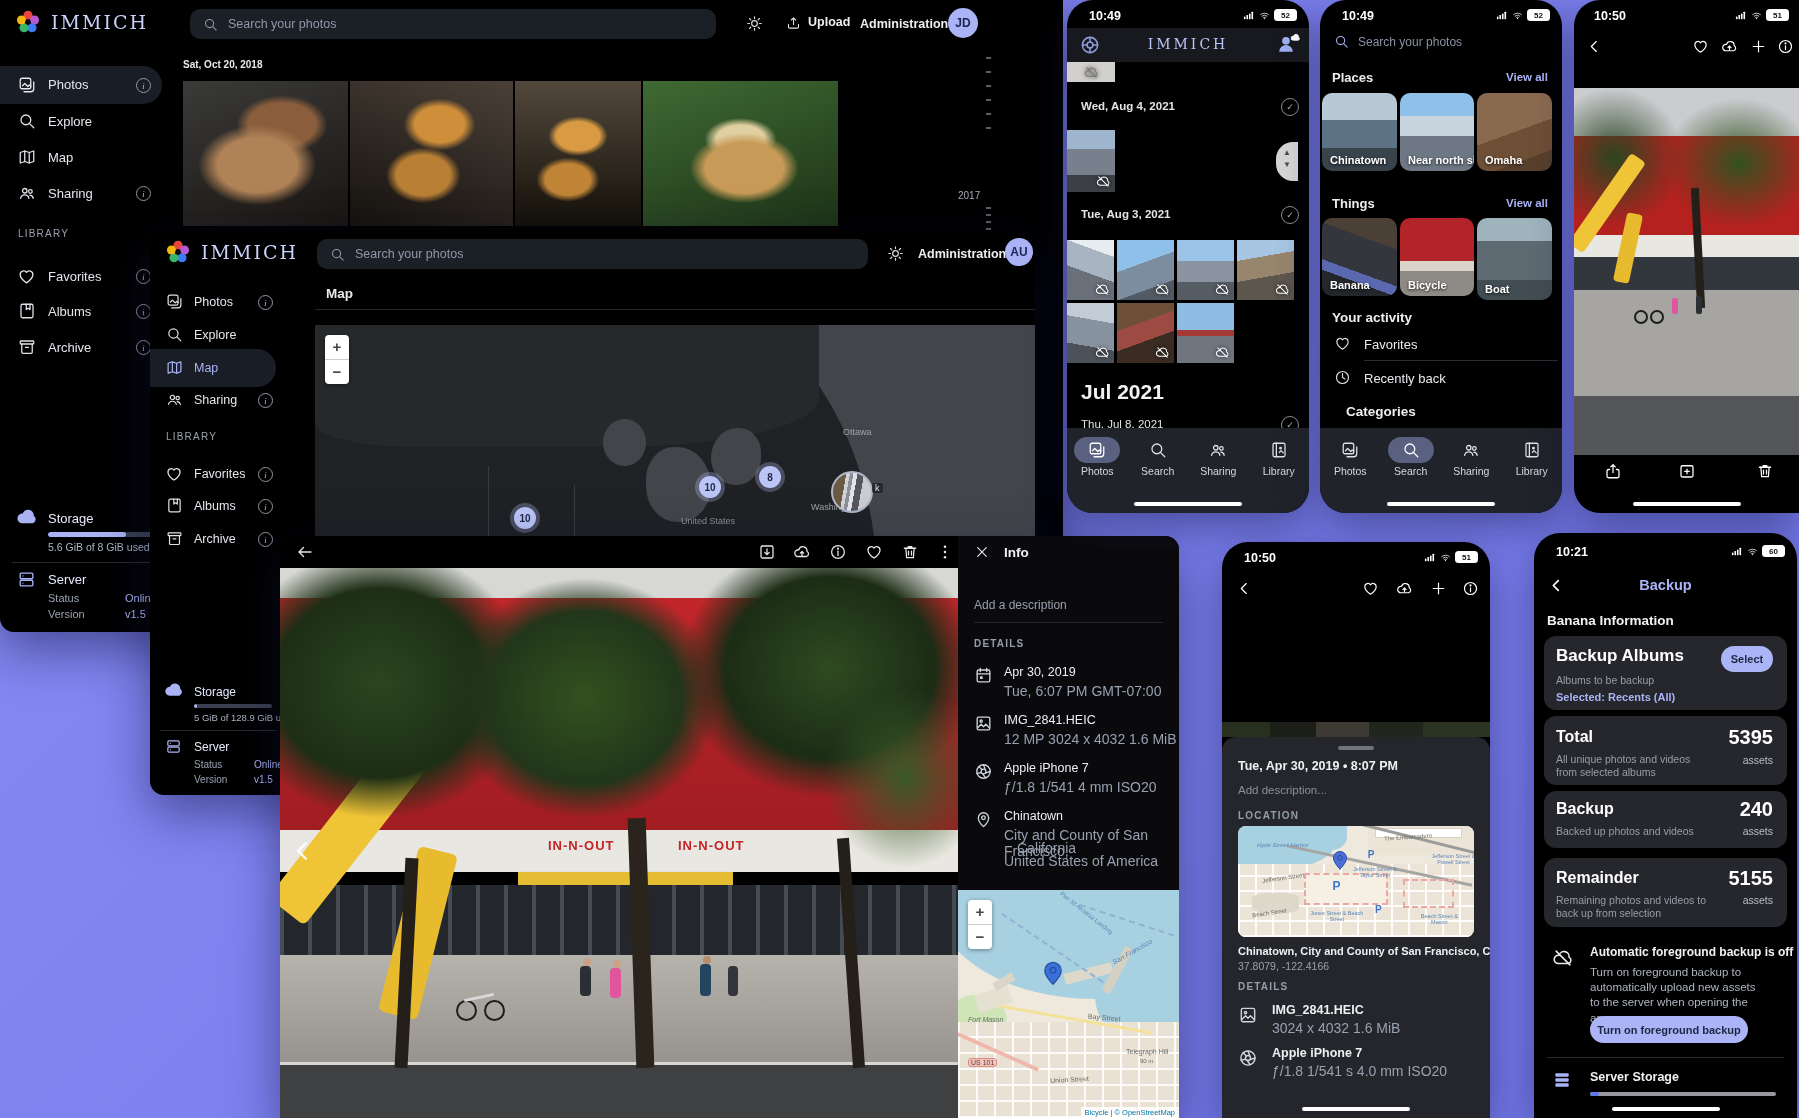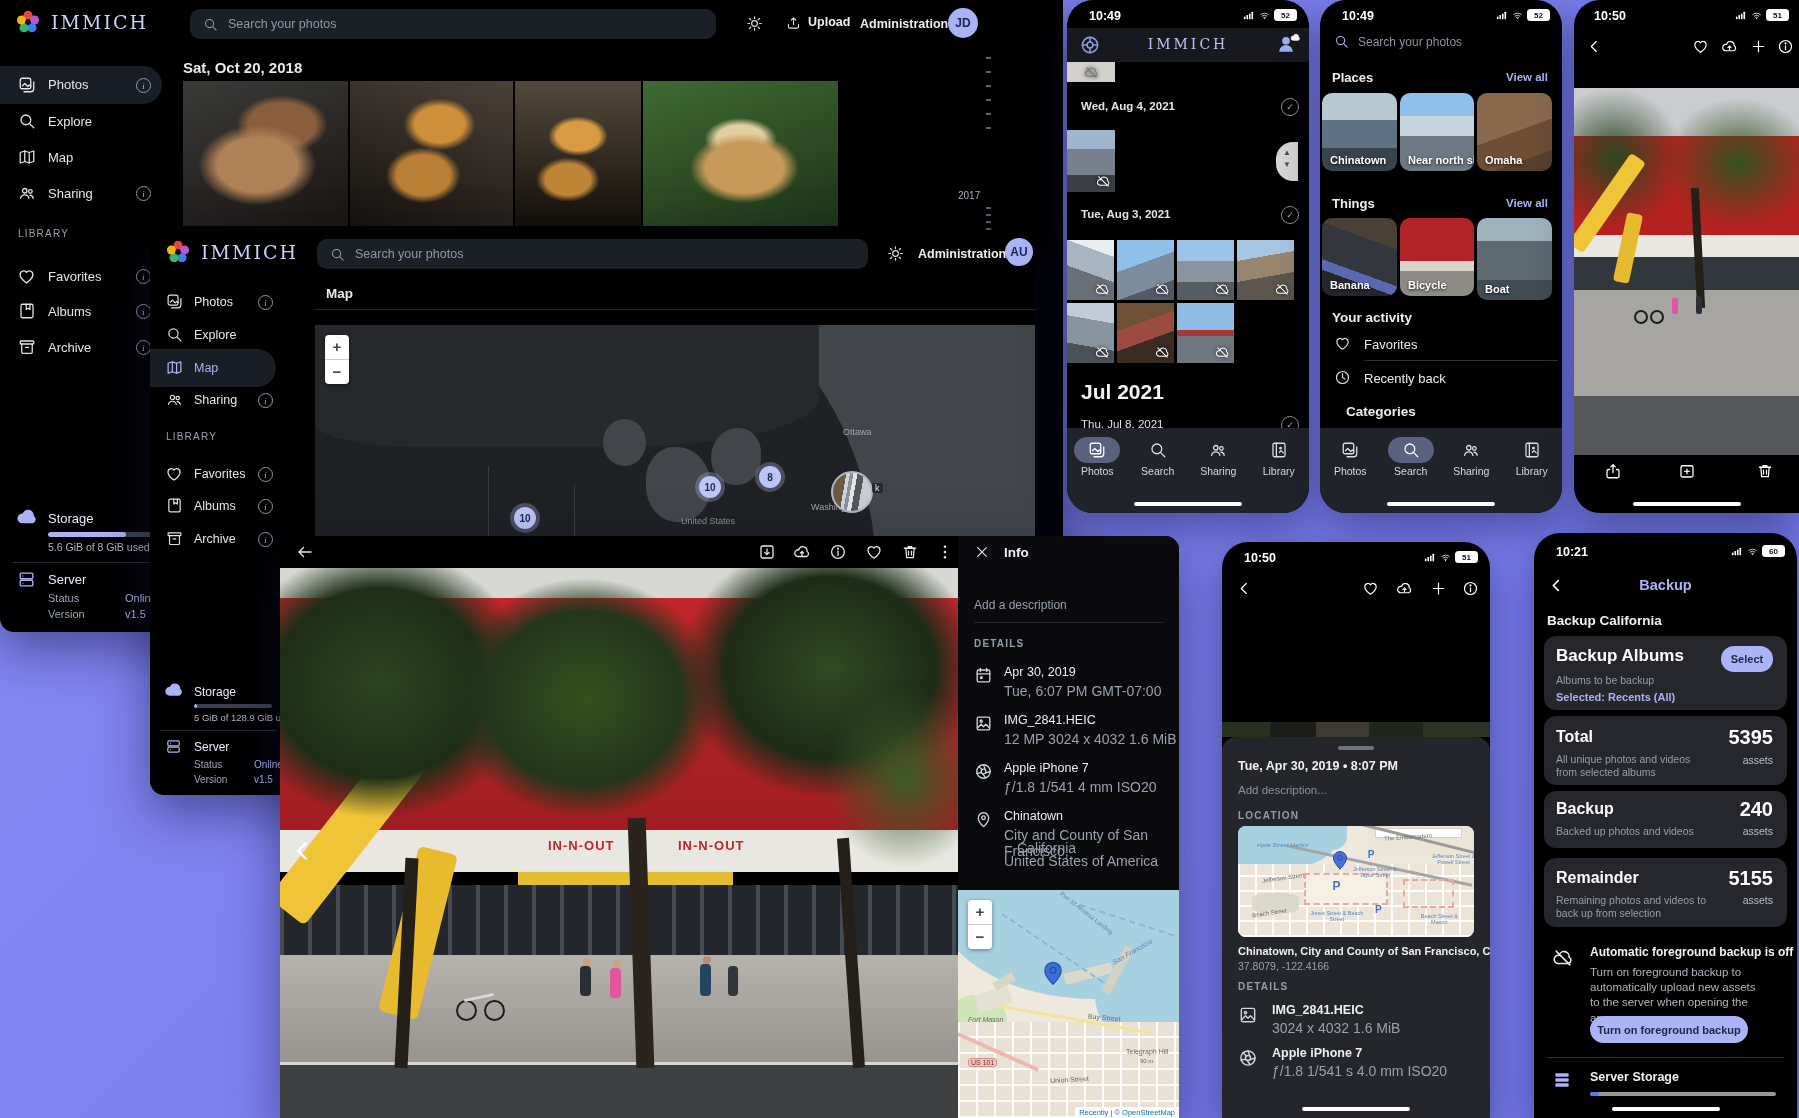--- a/index.html
+++ b/index.html
@@ -350,21 +350,21 @@
       <svg class="ic">
         <use href="#i-server"></use>
       </svg>
     </span>
   <span class="abs" style="left:48px;top:572px;font-size:13px;color:#e7eafc">Server</span>
   <span class="srvlbl abs" style="left:48px;top:592px">Status</span>
   <span class="srvval abs" style="left:125px;top:592px">Online</span>
   <span class="srvlbl abs" style="left:48px;top:608px">Version</span>
   <span class="srvval abs" style="left:125px;top:608px">v1.5</span>
 
-  <span class="abs" style="left:183px;top:59px;font-size:15px;font-weight:600;color:#e9e9e9">Sat, Oct 20, 2018</span>
+  <span class="abs" style="left:183px;top:59px;font-size:10px;font-weight:600;color:#e9e9e9">Sat, Oct 20, 2018</span>
   <div class="abs" style="left:183px;top:81px;width:165px;height:145px;background:radial-gradient(95px 65px at 45% 58%,#b98a5e 0 42%,rgba(0,0,0,0) 60%),rad ial-gradient(circle,#000,#000);background-color:#241a10;background-image:radial-gradient(95px 65px at 45% 58%,#b08257 0 42%,rgba(0,0,0,0) 62%),radial-gradient(70px 45px at 60% 30%,#8a5e3c 0 48%,rgba(0,0,0,0) 65%),radial-gradient(30px 20px at 50% 55%,#c6b34a 0 50%,rgba(0,0,0,0) 70%),linear-gradient(160deg,#3a3a38,#191512)"></div>
   <div class="abs" style="left:350px;top:81px;width:163px;height:145px;background-color:#1c1712;background-image:radial-gradient(55px 40px at 55% 30%,#cf8f3a 0 45%,rgba(0,0,0,0) 65%),radial-gradient(60px 45px at 45% 65%,#b97f35 0 45%,rgba(0,0,0,0) 62%),linear-gradient(200deg,#4a4038,#15120e)"></div>
   <div class="abs" style="left:515px;top:81px;width:126px;height:145px;background-color:#20180f;background-image:radial-gradient(45px 30px at 50% 38%,#d89a42 0 48%,rgba(0,0,0,0) 66%),radial-gradient(50px 35px at 42% 68%,#c08436 0 45%,rgba(0,0,0,0) 63%),linear-gradient(180deg,#53483c,#141009)"></div>
   <div class="abs" style="left:643px;top:81px;width:195px;height:145px;background-color:#23351c;background-image:radial-gradient(85px 55px at 52% 60%,#c79a57 0 46%,rgba(0,0,0,0) 64%),radial-gradient(60px 35px at 50% 40%,#e0cfa0 0 40%,rgba(0,0,0,0) 60%),linear-gradient(160deg,#3f6a33,#1d3317)"></div>
 
   <div class="abs" style="left:950px;top:50px;width:60px;height:220px">
     <div class="art" style="left:36px;top:7px;width:5px;height:2px;background:#5a5e66"></div>
     <div class="art" style="left:36px;top:21px;width:5px;height:2px;background:#5a5e66"></div>
     <div class="art" style="left:36px;top:35px;width:5px;height:2px;background:#5a5e66"></div>
     <div class="art" style="left:36px;top:49px;width:5px;height:2px;background:#5a5e66"></div>
@@ -661,21 +661,21 @@
       <span class="mlbl" style="left:130px;top:124px;transform:rotate(5deg)">Bay Street</span>
       <span class="mlbl" style="left:92px;top:186px;transform:rotate(-3deg)">Union Street</span>
       <span class="mlbl" style="left:168px;top:158px">Telegraph Hill</span>
       <span class="mlbl" style="left:182px;top:168px;font-size:6px">90 m</span>
       <span class="mlbl blue" style="left:152px;top:58px;font-style:italic;transform:rotate(-30deg)">San Francisco</span>
       <span class="mlbl blue" style="left:96px;top:20px;font-size:6px;transform:rotate(38deg)">Pier 33 Alcatraz Landing</span>
       <div class="zctl" style="left:10px;top:10px">
         <div>+</div>
         <div>−</div>
       </div>
-      <span class="abs" style="right:0;bottom:0;background:rgba(255,255,255,.85);color:#0078a8;font-size:7.5px;padding:1px 4px">Recently | © OpenStreetMap</span>
+      <span class="abs" style="right:0;bottom:0;background:rgba(255,255,255,.85);color:#0078a8;font-size:7.5px;padding:1px 4px">Bicycle | © OpenStreetMap</span>
     </div>
   </div>
 </div>
 
 <div class="phone" style="left:1067px;top:0;width:242px;height:513px">
   <span class="sbtime abs" style="left:22px;top:9px">10:49</span>
   <div class="abs" style="right:12px;top:9px;display:flex;align-items:center;gap:3px">
     <span class="iw" style="position:static;width:13px;height:11px">
         <svg class="ic">
           <use href="#i-signal"></use>
@@ -1119,21 +1119,21 @@
         </svg>
       </span>
     <span class="batt">60</span>
   </div>
   <span class="iw" style="left:14px;top:44px;width:17px;height:17px;color:#fff">
       <svg class="ic" style="stroke-width:2.4">
         <use href="#i-chev"></use>
       </svg>
     </span>
   <span class="abs" style="left:0;right:0;top:44px;text-align:center;font-size:14.5px;font-weight:700;color:#aab3f5">Backup</span>
-  <span class="abs" style="left:13px;top:80px;font-size:13.5px;font-weight:700;color:#f0f1f3">Backup California</span>
+  <span class="abs" style="left:13px;top:80px;font-size:13.5px;font-weight:700;color:#f0f1f3">Banana Information</span>
   <div class="card" style="top:103px;height:74px">
     <span class="abs" style="left:12px;top:10px;font-size:17px;font-weight:700;color:#fff">Backup Albums</span>
     <span class="pbtn abs" style="right:14px;top:10px;width:52px;height:26px;font-size:11px">Select</span>
     <span class="abs" style="left:12px;top:38px;font-size:10.5px;color:#979ea8">Albums to be backup</span>
     <span class="abs" style="left:12px;top:55px;font-size:11px;font-weight:700;color:#aab3f5">Selected: Recents (All)</span>
   </div>
   <div class="card" style="top:183px;height:69px">
     <span class="ct abs" style="left:12px;top:12px">Total</span>
     <span class="cv abs" style="right:14px;top:10px">5395</span>
     <span class="cd abs" style="left:12px;top:37px;width:150px">All unique photos and videos from selected albums</span>

